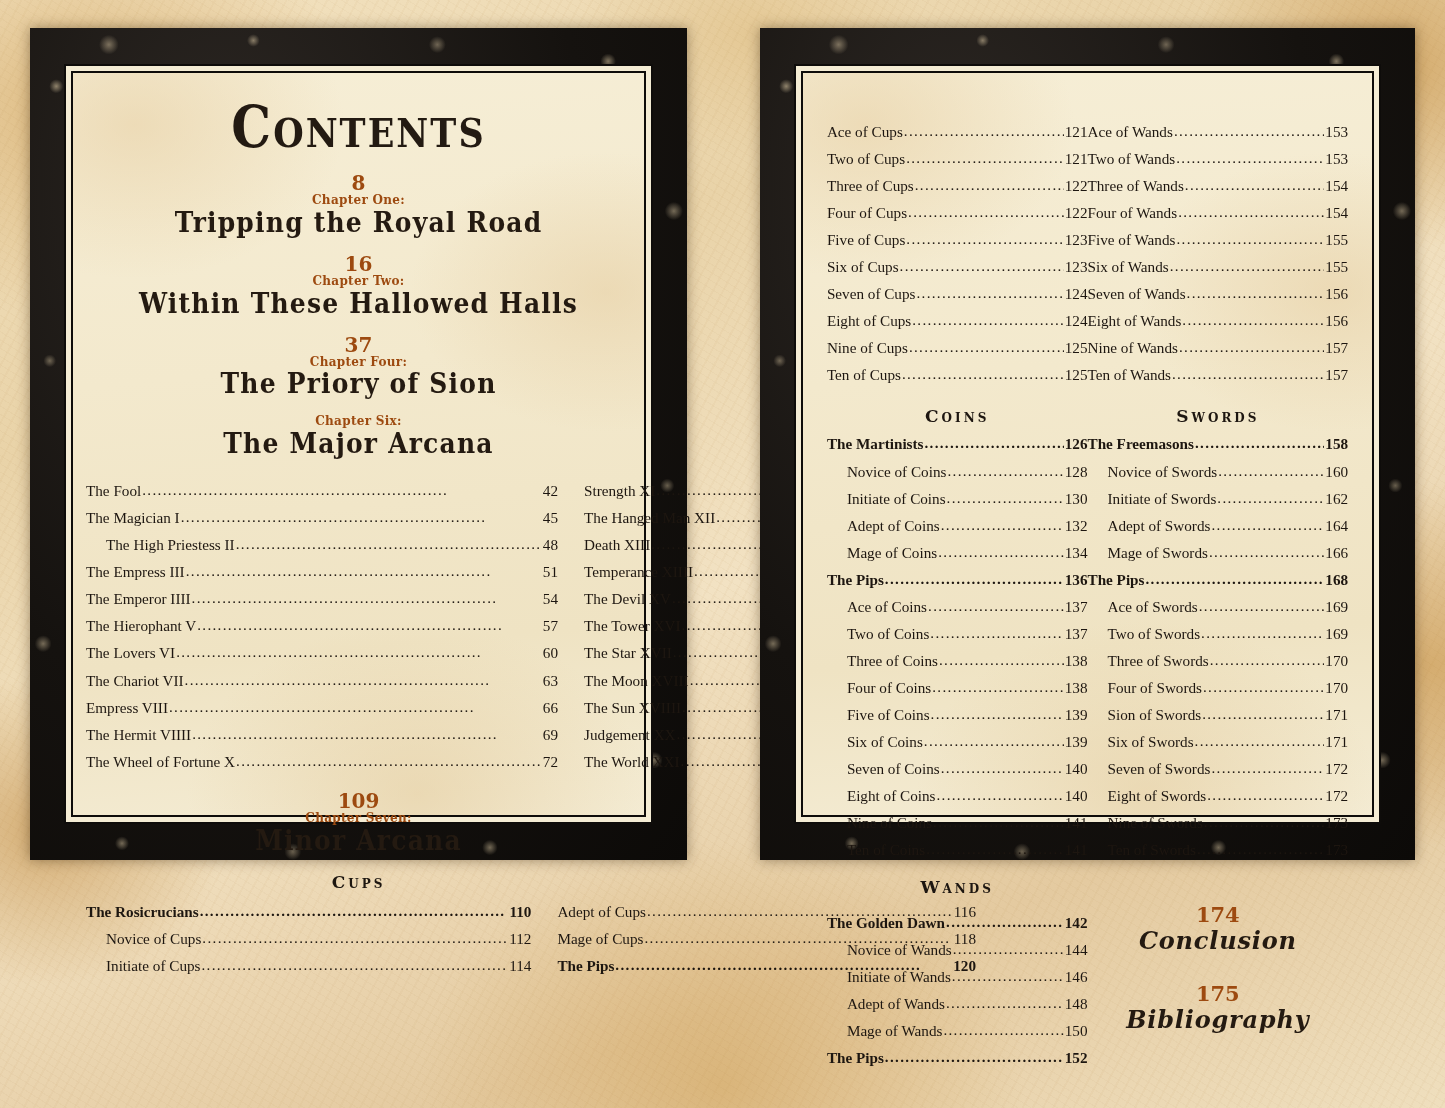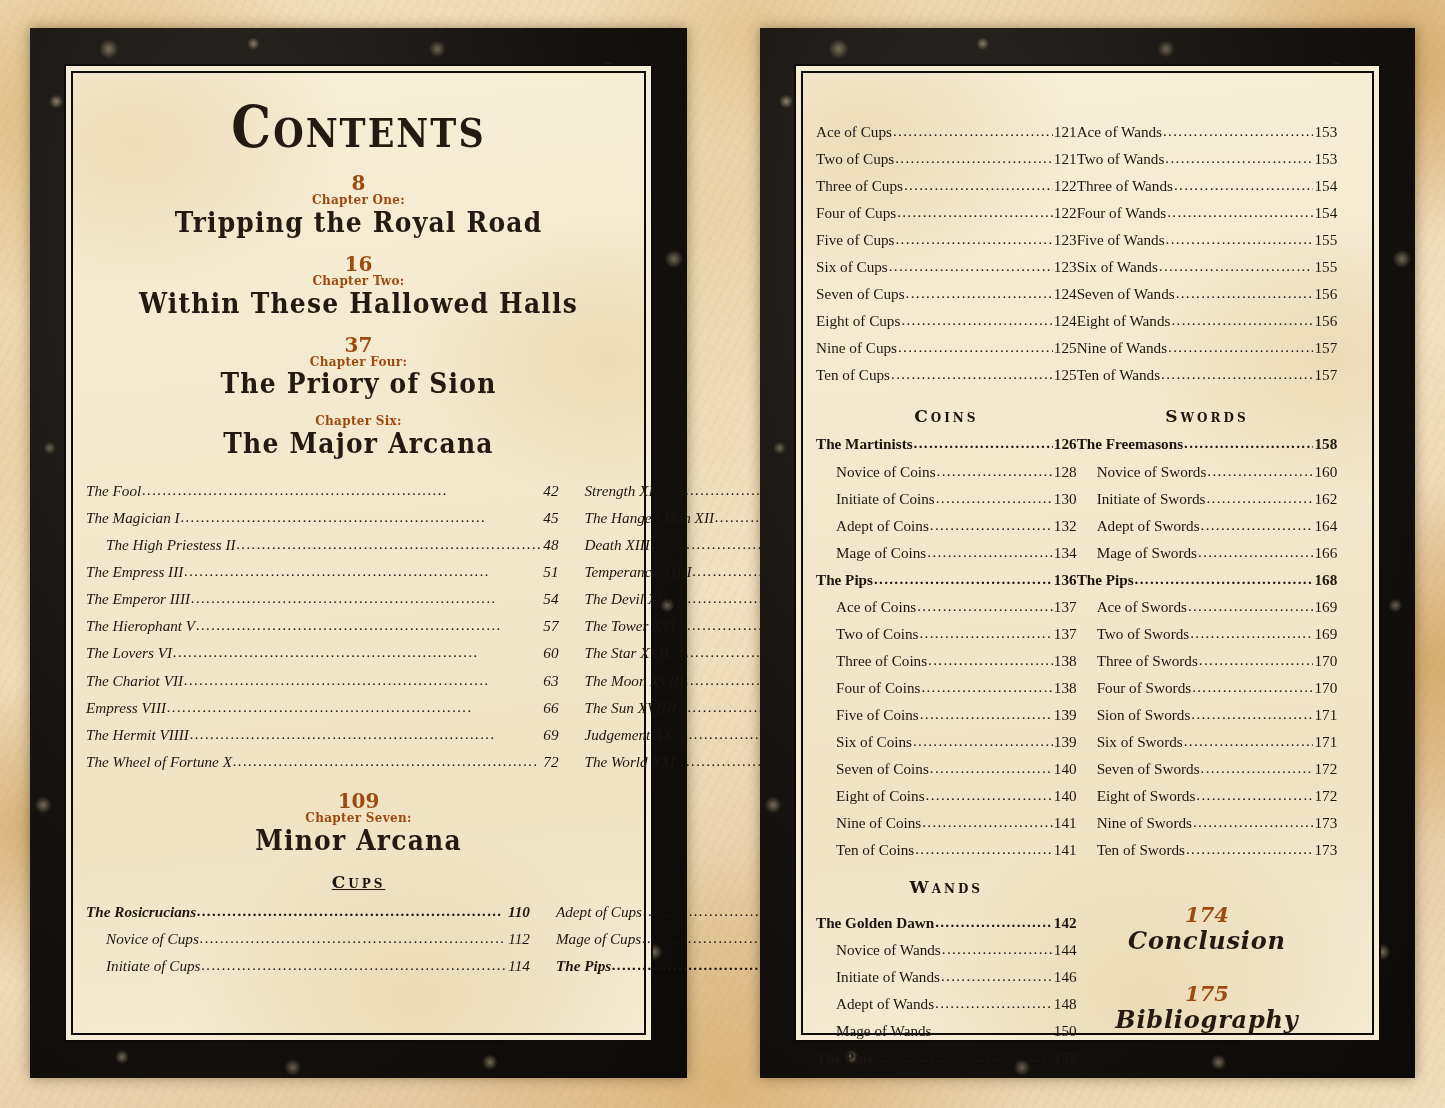--- a/index.html
+++ b/index.html
@@ -33,21 +33,21 @@
     inset: 0;
     background:
       repeating-linear-gradient(118deg, rgba(180,130,60,0.05) 0px, rgba(180,130,60,0.05) 2px, rgba(255,255,255,0) 2px, rgba(255,255,255,0) 9px),
       repeating-linear-gradient(32deg, rgba(150,105,45,0.045) 0px, rgba(150,105,45,0.045) 1px, rgba(255,255,255,0) 1px, rgba(255,255,255,0) 7px);
     opacity: .85;
   }
 
   .page {
     position: absolute;
     top: 28px;
-    height: 1050px;
+    height: 832px;
     background:
       radial-gradient(ellipse at 30% 20%, #2c2723 0%, #15120f 55%, #0c0a08 100%);
     box-shadow: 0 0 12px rgba(60,40,15,0.45);
   }
   .page.left  { left: 30px;  width: 657px; }
   .page.right { left: 760px; width: 655px; }
 
   
   .page:before {
     content: "";
@@ -135,21 +135,21 @@
     letter-spacing: 1.2px;
     line-height: 1.2;
     transform: scaleY(1.08);
   }
 
   .cols {
     display: flex;
     gap: 26px;
     margin-top: 18px;
   }
-  .col { flex: 1; font-style: italic; }
+  .col { flex: 1; }
 
   .entry {
     display: flex;
     align-items: baseline;
     font-size: 15.2px;
     color: #1d1610;
     line-height: 1.78;
     white-space: nowrap;
   }
   .entry .t { flex: 0 0 auto; }
@@ -180,33 +180,32 @@
   .end-block {
     text-align: center;
     margin-top: 26px;
   }
   .end-block .num {
     color: #9d4a10;
     font-size: 21px;
     font-weight: bold;
     font-family: "DejaVu Serif", serif;
     line-height: 1.1;
-    font-style: italic;
   }
   .end-block .nm {
     color: #241a11;
     font-size: 24px;
     font-family: "DejaVu Serif", serif;
     font-weight: bold;
     line-height: 1.25;
     letter-spacing: .8px;
     font-style: italic;
   }
   .rcol { width: 48%; }
-  .rcols { display: flex; justify-content: flex-start; }
+  .rcols { display: flex; justify-content: center; }
 </style>
 </head>
 <body>
 
 <div class="backdrop"></div>
 
 <div class="page left">
   <div class="grunge"></div>
   <div class="inner">
     <div class="inner-pad">
@@ -351,21 +350,21 @@
             </div>
           </div>
       </div>
 
       <div class="chap">
         <div class="num">109</div>
         <div class="lbl">Chapter Seven:</div>
         <div class="nm">Minor Arcana</div>
       </div>
 
-      <div class="suit-head" style="text-decoration:underline;">Cups</div>
+      <div class="suit-head" style="">Cups</div>
 
       <div class="cols" style="margin-top:2px;">
         <div class="col" id="cups-left">
             <div class="entry bold">
               <span class="t">The Rosicrucians</span>
               <span class="dots">............................................................</span>
               <span class="p">110</span>
             </div>
             <div class="entry indent">
               <span class="t">Novice of Cups</span>

